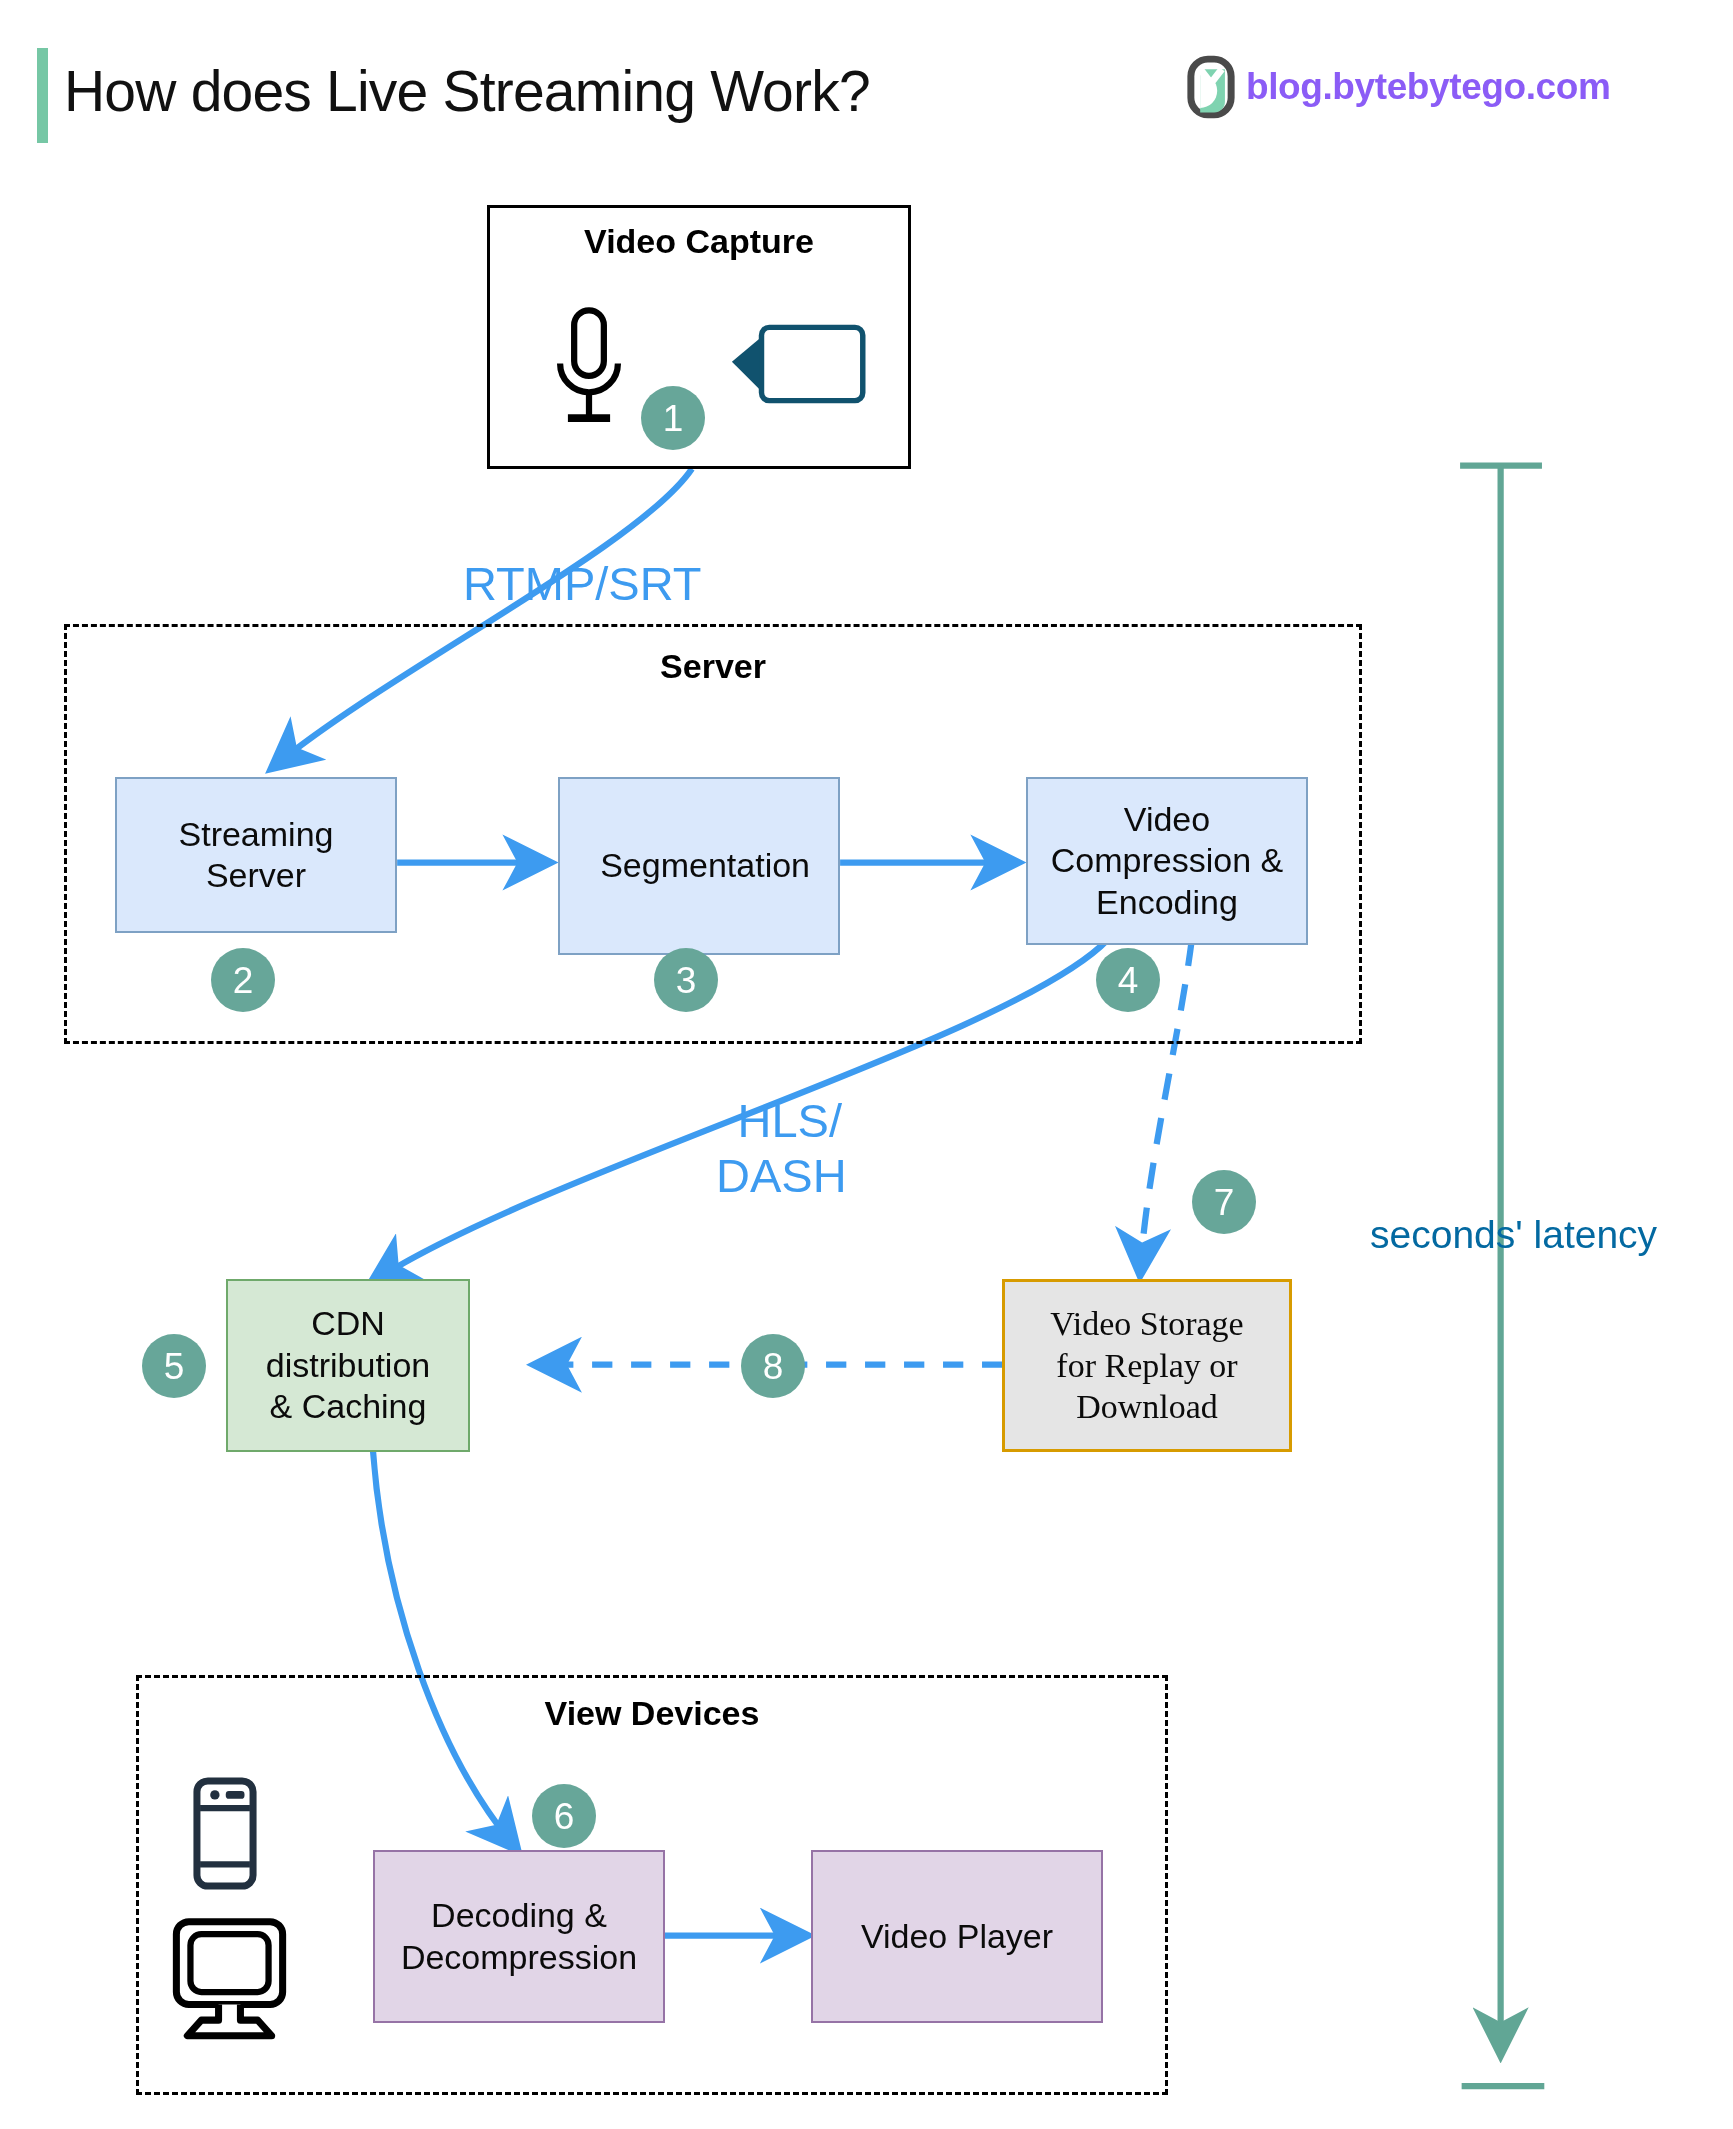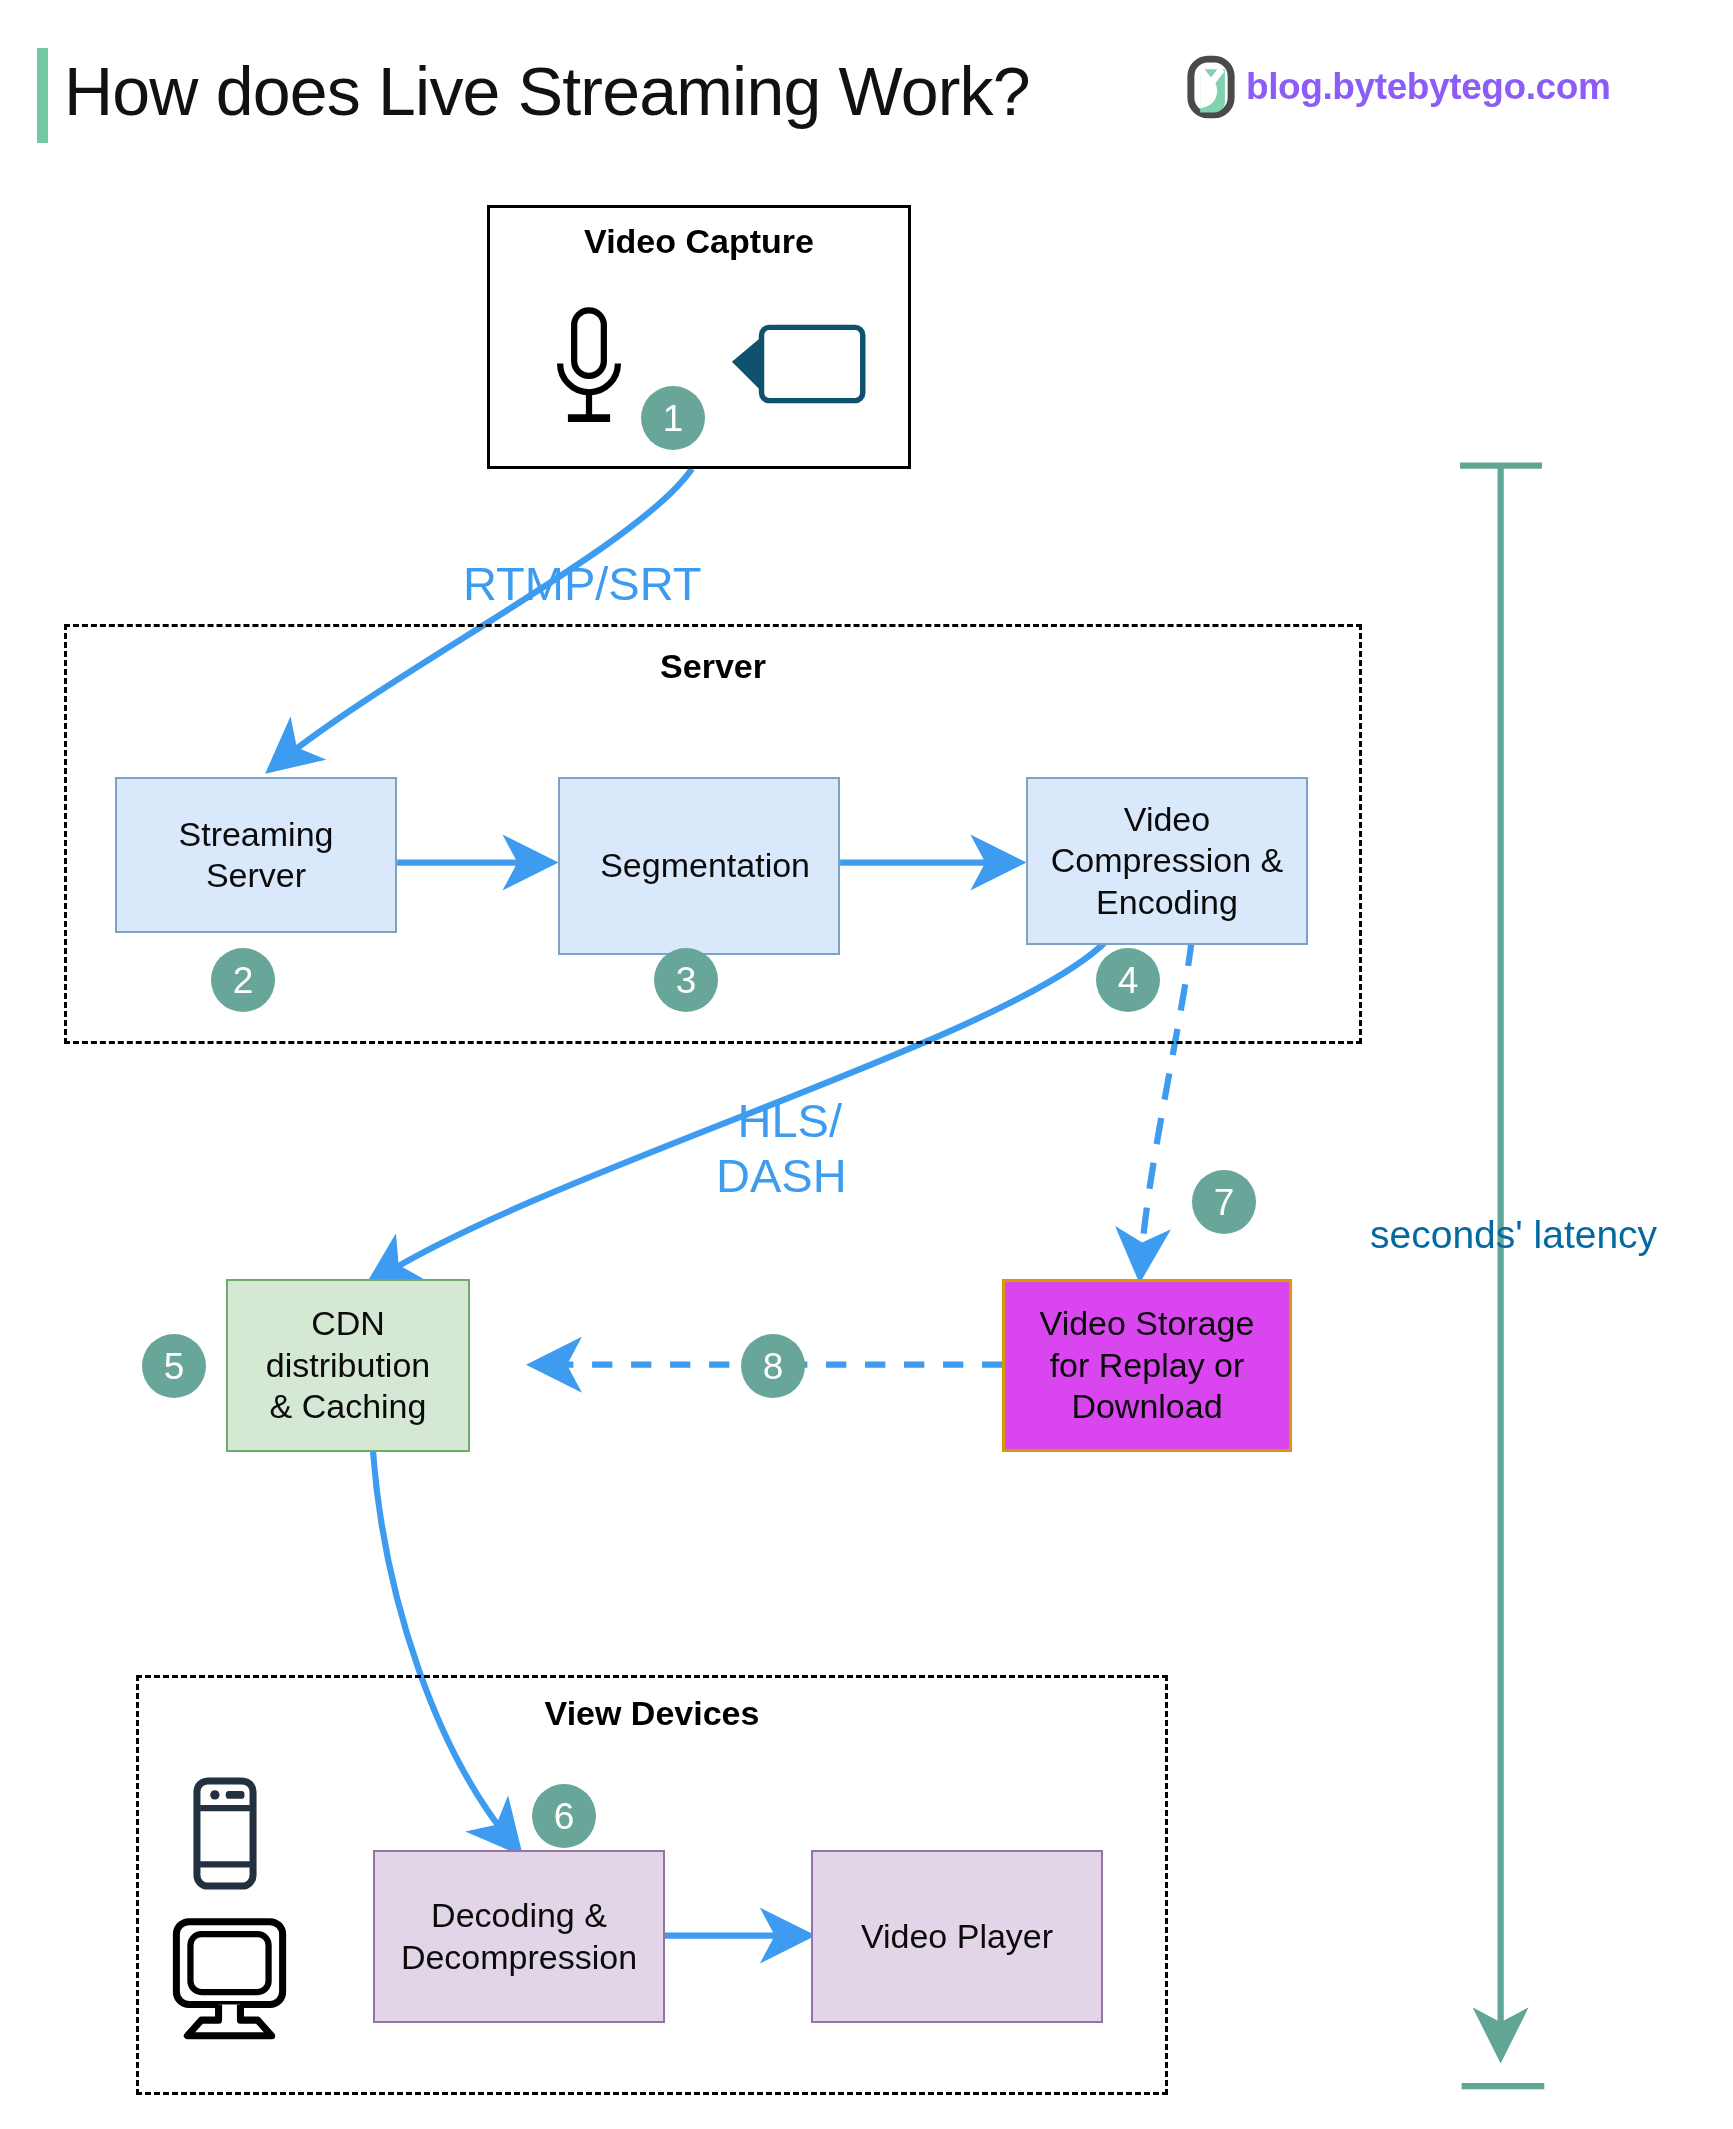--- a/index.html
+++ b/index.html
@@ -1,31 +1,31 @@
 <!DOCTYPE html>
 <html style="font-size:12.5px"><head>
 <meta charset="utf-8">
 <style>
   html,body{margin:0;padding:0;background:#ffffff;}
   body{width:1734px;height:2129px;font-family:"Liberation Sans",sans-serif;overflow:hidden;}
   #stage{position:relative;width:1734px;height:2129px;background:#fff;}
 
   
   .accent-bar{position:absolute;left:37px;top:48px;width:11px;height:95px;background:#76c7a5;}
-  .title{position:absolute;left:64px;top:41px;font-size:68px;line-height:101px;color:#111;
+  .title{position:absolute;left:64px;top:41px;font-size:57px;line-height:101px;color:#111;
          font-weight:400;letter-spacing:-0.8px;white-space:nowrap;}
   .brand{position:absolute;left:1187px;top:55px;display:flex;align-items:center;gap:11px;}
   .brand-text{font-size:37px;color:#8b5cf6;font-weight:600;letter-spacing:-0.4px;white-space:nowrap;}
 
   
   .box{position:absolute;box-sizing:border-box;display:flex;align-items:center;justify-content:center;
        text-align:center;font-size:34px;line-height:1.22;color:#0b0b0b;padding:4.7px 7.8px;}
   .blue-box{background:#dae8fc;border:2.3px solid #7ea1c4;}
   .green-box{background:#d5e8d4;border:2.3px solid #6fa96b;}
-  .orange-box{background:#d946ef;border:3.1px solid #d79b00;}
+  .orange-box{background:#e5e5e5;border:3.1px solid #d79b00;font-family:Liberation Serif, serif;}
   .purple-box{background:#e1d5e7;border:2.3px solid #9673a6;}
 
   
   .group{position:absolute;box-sizing:border-box;border:3.1px dashed #000;background:transparent;}
   .group-label{position:absolute;font-size:34px;font-weight:bold;color:#000;white-space:nowrap;}
 
   
   .solid-group{position:absolute;box-sizing:border-box;border:3.9px solid #000;background:#fff;}
 
   

